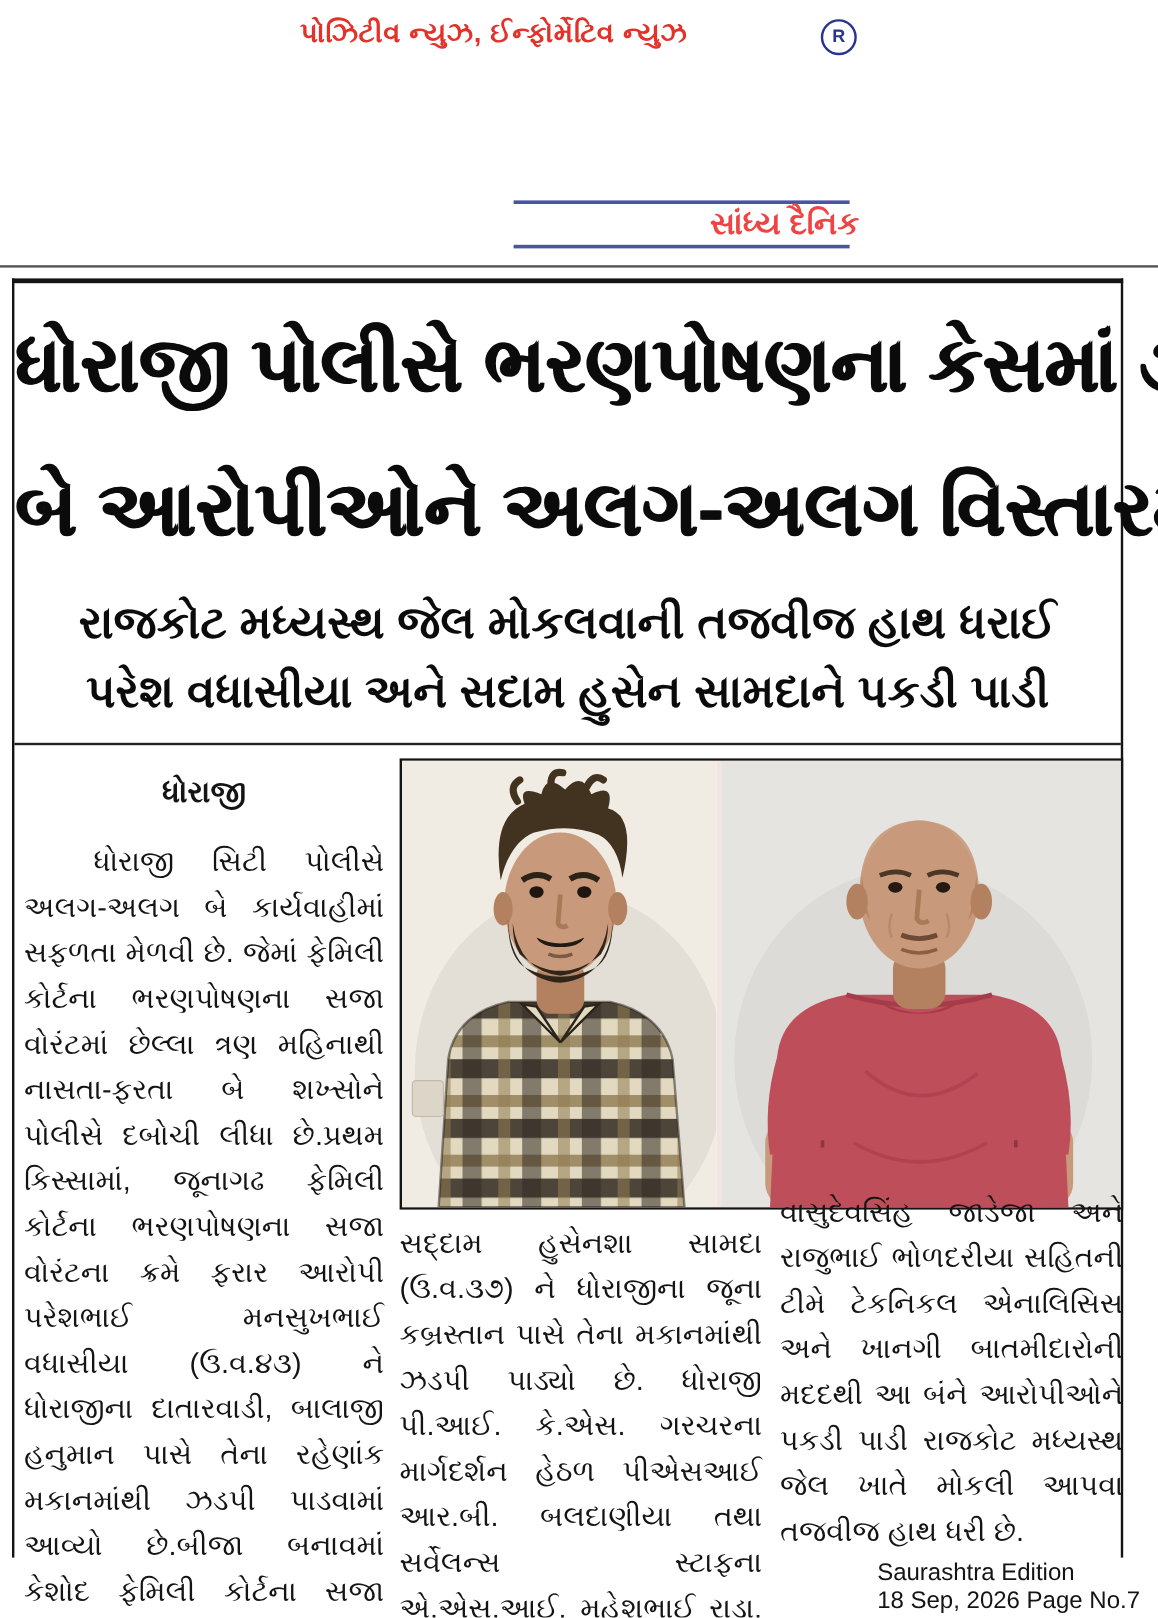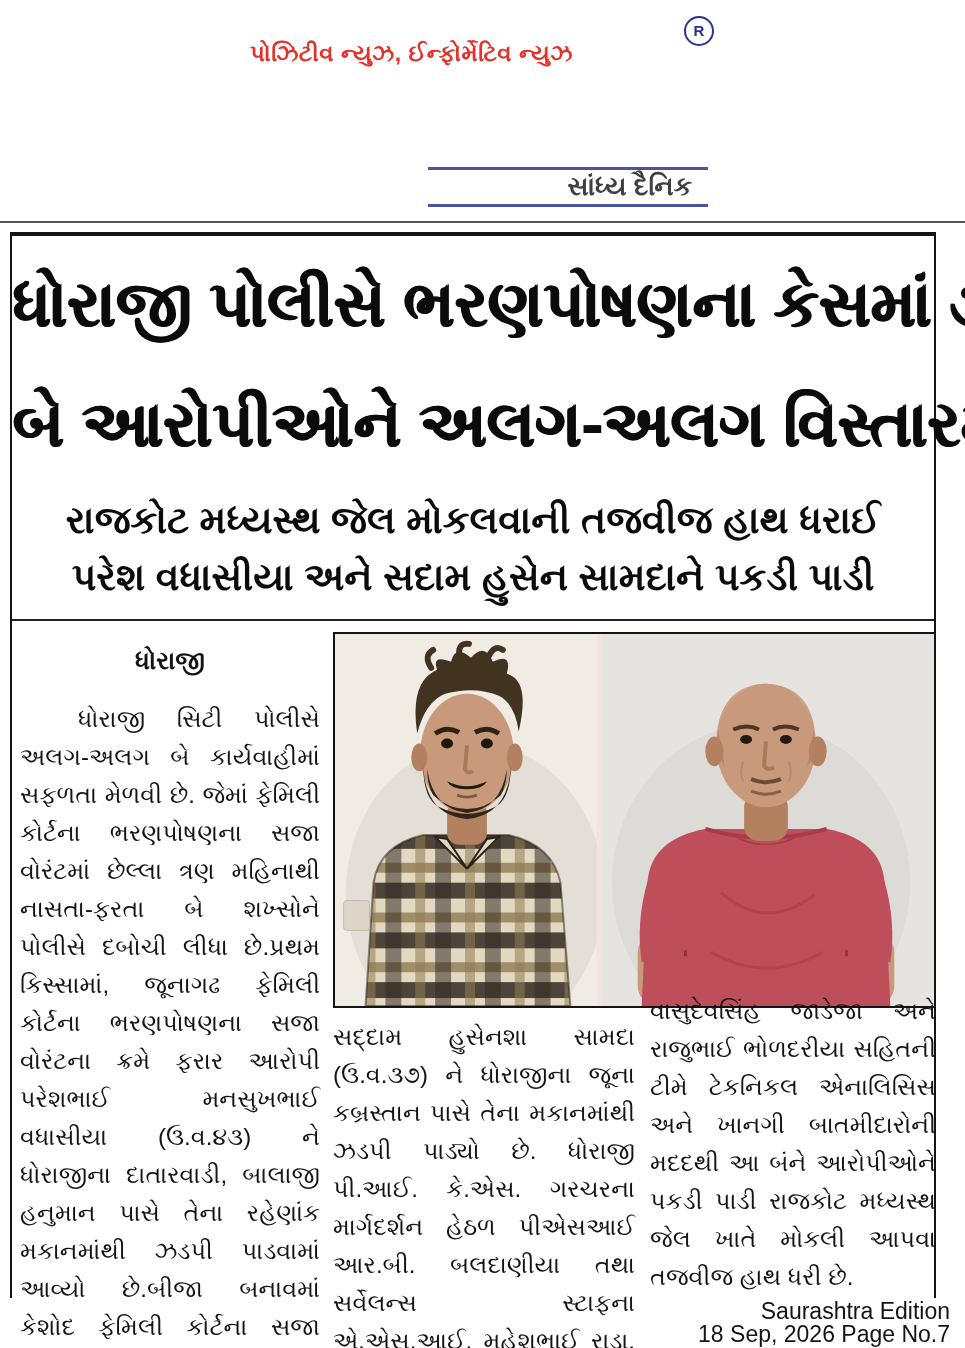--- a/index.html
+++ b/index.html
@@ -18,32 +18,32 @@
     --shirt-base:#e3d9c0;
     --shirt-dark:#332c22;
     --shirt-tan:#8f7c52;
     --tee:#bf4e5b;
     --tee-dark:#a53c49;
   }
   .abs{position:absolute;}
   
   .masthead{left:0;top:0;width:965px;height:222px;text-align:center;}
   .tagline{left:250px;top:14px;width:280px;font-size:23px;font-weight:bold;
-    color:var(--tagline-color);text-align:left;letter-spacing:.5px;white-space:nowrap;margin-top:26px;}
+    color:var(--tagline-color);text-align:left;letter-spacing:.5px;white-space:nowrap;}
   .reg-mark{left:684px;top:16px;width:26px;height:26px;border:2px solid var(--logo-color);
     border-radius:50%;color:var(--logo-color);font-size:15px;font-weight:bold;
     line-height:26px;text-align:center;}
   .logo{left:0;top:38px;width:965px;text-align:center;color:var(--logo-color);
     font-size:112px;font-weight:900;line-height:125px;letter-spacing:2px;
     text-shadow:2px 0 var(--logo-color),0 1px var(--logo-color);}
   .mast-line{height:3px;background:#4a55a2;}
   .mast-line.top{left:428px;top:167px;width:280px;}
   .mast-line.bottom{left:428px;top:204px;width:280px;}
-  .edition-type{left:412px;top:170px;width:280px;text-align:right;
-    font-size:26px;font-weight:bold;color:#404040;line-height:32px;}
+  .edition-type{left:436px;top:170px;width:280px;text-align:right;
+    font-size:26px;font-weight:bold;color:#ef4444;line-height:32px;}
   .top-rule{left:0;top:221px;width:965px;height:2px;background:#555;}
   
   .article-box{left:10px;top:232px;width:926px;height:1066px;
     border-top:4px solid #141414;border-left:2px solid #141414;border-right:2px solid #141414;
     box-sizing:border-box;}
   .headline{left:12px;top:244px;width:922px;text-align:center;font-weight:900;
     font-size:64px;line-height:120px;color:#0b0b0b;white-space:nowrap;
     text-shadow:1.5px 0 #0b0b0b;}
   .subheadline{left:12px;top:492px;width:922px;text-align:center;font-weight:800;
     font-size:38px;line-height:57px;color:#0b0b0b;white-space:nowrap;}
@@ -57,21 +57,21 @@
   .col2{left:333px;top:1018px;width:302px;}
   .col3{left:650px;top:992px;width:286px;}
   
   .photo{left:333px;top:632px;width:603px;height:376px;border:2px solid #141414;
     box-sizing:border-box;display:flex;}
   .photo-left{width:262px;height:100%;background:var(--photo-left-bg);position:relative;overflow:hidden;}
   .photo-divider{width:4px;height:100%;background:#f4e3e0;}
   .photo-right{flex:1;height:100%;background:var(--photo-right-bg);position:relative;overflow:hidden;}
   .photo svg{position:absolute;left:0;top:0;width:100%;height:100%;}
   
-  .footer{right:15px;top:1300px;text-align:right;font-size:23px;line-height:23px;color:#141414;}
+  .footer{right:15px;top:1300px;font-size:20px;line-height:23px;color:#141414;}
 </style>
 </head>
 <body>
 
 <div class="abs masthead">
   <div class="abs tagline">પોઝિટીવ ન્યુઝ, ઈન્ફોર્મેટિવ ન્યુઝ</div>
   <div class="abs reg-mark">R</div>
   <div class="abs mast-line top"></div>
   <div class="abs edition-type">સાંધ્ય દૈનિક</div>
   <div class="abs mast-line bottom"></div>

